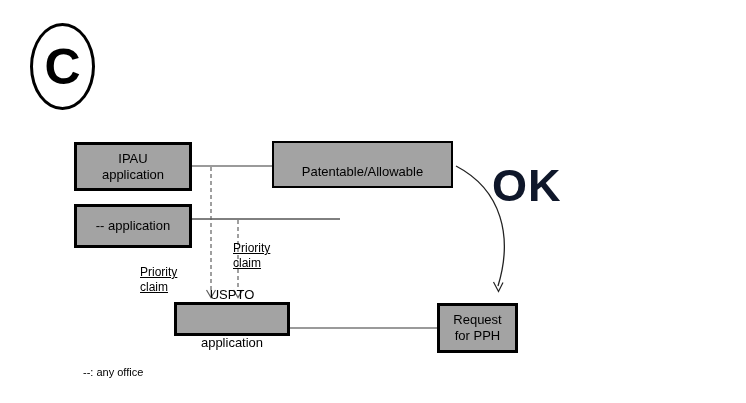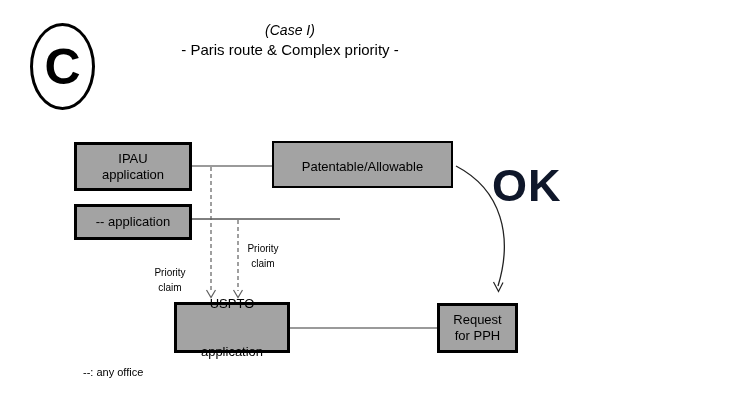--- a/index.html
+++ b/index.html
@@ -19,28 +19,28 @@
   .title-block{left:145px;top:21px;width:290px;text-align:center;}
   .title-case{font-style:italic;font-size:14px;line-height:19px;}
   .title-sub{font-size:15px;line-height:19px;}
   
   .node{
     box-sizing:border-box;border:3px solid #000;background:#a3a3a3;
     display:flex;flex-direction:column;align-items:center;justify-content:center;
     font-size:13px;line-height:16px;text-align:center;z-index:2;
   }
   .node-ipau{left:74px;top:142px;width:118px;height:49px;}
-  .node-any{left:74px;top:204px;width:118px;height:36px;}
-  .node-patentable{left:272px;top:141px;width:181px;height:47px;border-width:2px;justify-content:center;padding-top:5px;}
-  .node-uspto{left:174px;top:302px;width:116px;height:51px;gap:32px;}
+  .node-any{left:74px;top:204px;width:118px;height:44px;}
+  .node-patentable{left:272px;top:141px;width:181px;height:47px;border-width:2px;justify-content:flex-start;padding-top:21px;}
+  .node-uspto{left:174px;top:302px;width:116px;height:34px;gap:32px;}
   .node-request{left:437px;top:303px;width:81px;height:50px;}
   
   .ok{left:492px;top:160px;font-size:45px;font-weight:bold;color:#0f172a;letter-spacing:1px;z-index:1;}
   
-  .claim{width:60px;text-align:center;font-size:10px;line-height:15px;z-index:2;}
+  .claim{width:60px;text-align:left;font-size:12px;line-height:15px;z-index:2;text-decoration:underline;}
   .claim-left{left:140px;top:265px;}
   .claim-right{left:233px;top:241px;}
   
   .footnote{left:83px;top:366px;font-size:11px;}
   
   svg.wires{position:absolute;left:0;top:0;width:746px;height:403px;z-index:0;}
 </style>
 </head>
 <body>
 
@@ -67,24 +67,20 @@
     <g stroke="#222222" fill="none">
       <path d="M456,166 C502,190 513,237 498,286" stroke-width="1.3"></path>
       <polyline points="493.5,282 498.5,291.5 503,282.5" stroke-width="1.2"></polyline>
     </g>
   </svg>
 
   <div class="abs badge">
     <span>C</span>
   </div>
 
-  <div class="abs title-block">
-    <div class="title-case">(Case I)</div>
-    <div class="title-sub">- Paris route &amp; Complex priority -</div>
-  </div>
 
   <div class="abs node node-ipau">
     <span>IPAU</span>
     <span>application</span>
   </div>
 
   <div class="abs node node-any">
     <span>-- application</span>
   </div>
 

